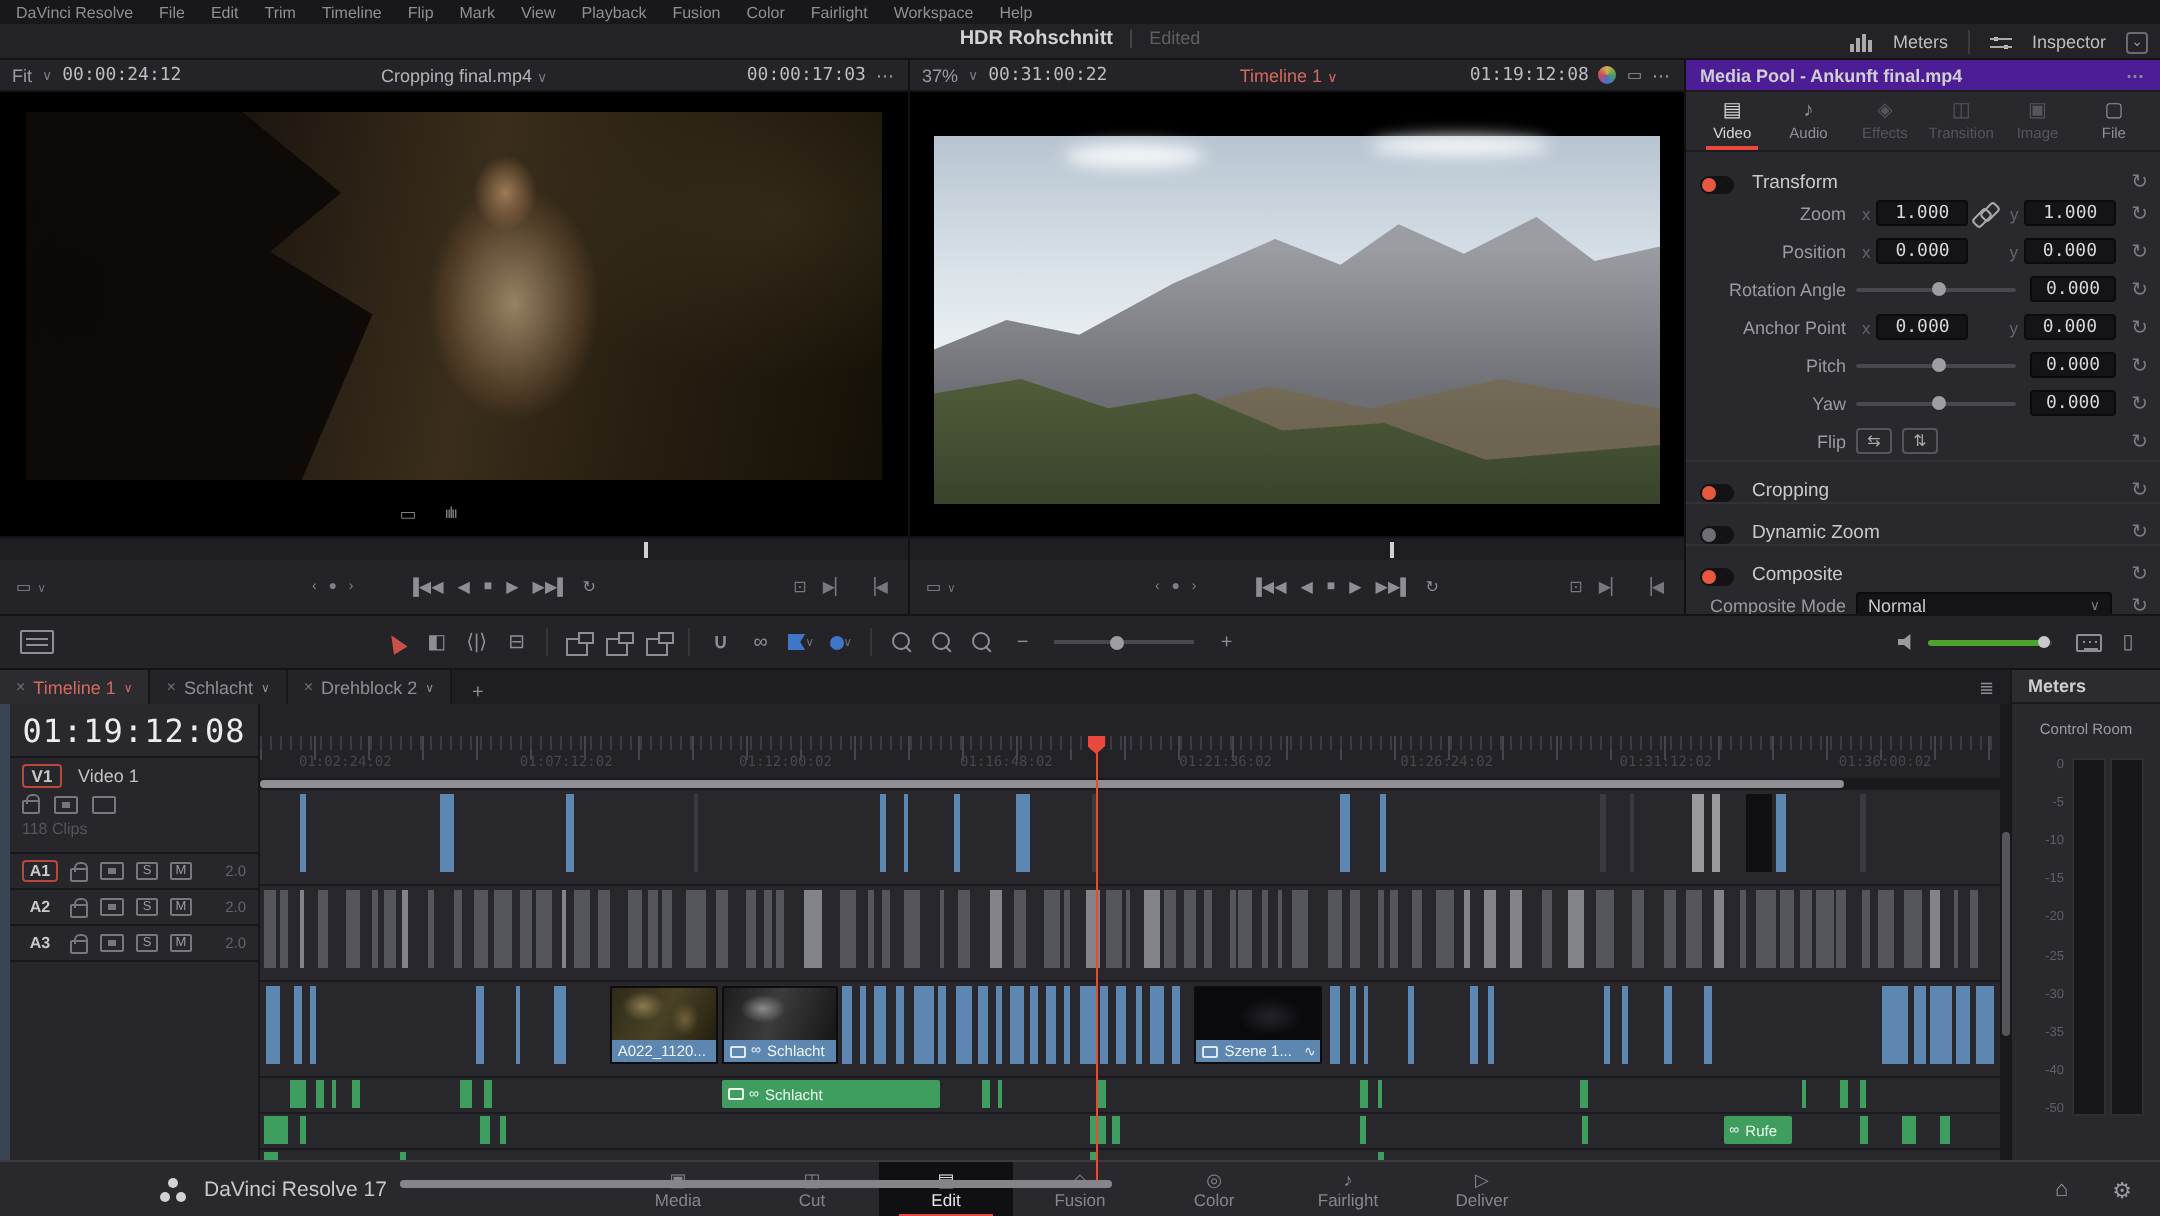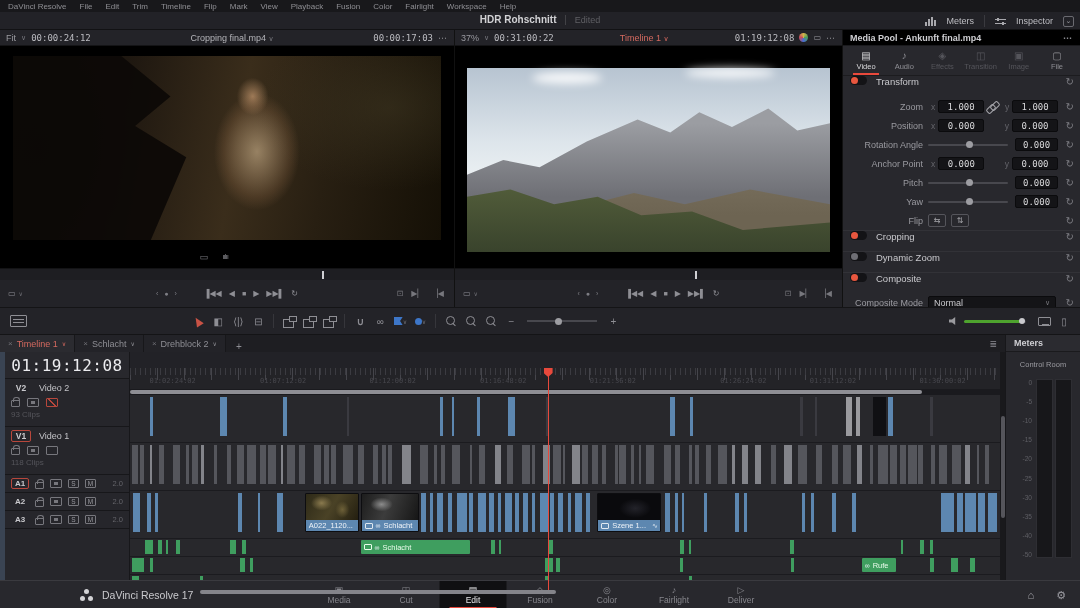--- a/index.html
+++ b/index.html
@@ -51,31 +51,31 @@
 .seek .tick{position:absolute;top:2px;width:2px;height:8px;background:#cfcfd3}
 .transport{position:absolute;left:0;right:0;bottom:0;height:27px;background:#232328;display:flex;align-items:center;padding:0 8px;font-size:9px;color:#8e8e94}
 .tr-c{position:absolute;left:0;right:0;display:flex;justify-content:center;align-items:center;gap:7px}
 .tr-c .b{font-size:8px;cursor:default}
 .tr-c .stop{font-size:7px}
 .jog{letter-spacing:2px;font-size:7px;margin-right:18px;color:#7e7e84}
 .tr-r{position:absolute;right:10px;display:flex;gap:8px;font-size:8px;color:#77777d}
 .vmode{display:flex;align-items:center;gap:3px;font-size:8px;z-index:2}
 
 .inspector{width:237px;background:#28282d;display:flex;flex-direction:column;font-size:9px}
-.ins-head{height:16px;background:#000000;border-bottom:1px solid #1a1a1d;display:flex;align-items:center;padding:0 7px;color:#cfcfd3;font-weight:bold;font-size:9px}
+.ins-head{height:16px;background:#4c1d95;border-bottom:1px solid #1a1a1d;display:flex;align-items:center;padding:0 7px;color:#cfcfd3;font-weight:bold;font-size:9px}
 .ins-head .dots{margin-left:auto;color:#8a8a90}
 .ins-tabs{display:flex;height:30px;border-bottom:1px solid #1c1c1f;padding:0 4px}
 .ins-tab{flex:1;display:flex;flex-direction:column;align-items:center;justify-content:center;gap:1px;color:#8f8f95;position:relative}
 .ins-tab .ti{font-size:10px;line-height:10px}
 .ins-tab .tl{font-size:7.5px}
 .ins-tab.active{color:#d8d8db}
 .ins-tab.active::after{content:"";position:absolute;bottom:0;left:6px;right:6px;height:2px;background:#e8493c}
 .ins-tab.dim{color:#55555b}
 .ins-body{flex:1;overflow:hidden}
-.sec{display:flex;align-items:flex-start;height:21px;padding:0 7px;position:relative;border-top:1px solid #323237}
+.sec{display:flex;align-items:flex-end;height:21px;padding:0 7px;position:relative;border-top:1px solid #323237}
 .sec.first{border-top:none}
 .sec-title{font-size:9.5px;color:#cascade}
 .sec-title{color:#c9c9cd}
 .toggle{width:17px;height:9px;background:#131316;border-radius:5px;position:relative;margin-right:9px;flex:none}
 .toggle::after{content:"";position:absolute;width:7px;height:7px;border-radius:50%;top:1px;left:1px;background:#e8573f}
 .toggle.off::after{background:#6e6e74}
 .reset{position:absolute;right:6px;color:#7c7c82;font-size:10px}
 .ins-row{display:flex;align-items:center;height:19px;padding-right:22px;position:relative}
 .ins-label{width:80px;text-align:right;font-size:9px;color:#9a9aa0;margin-right:5px;flex:none}
 .xy{color:#64646a;font-size:8.5px;margin:0 3px}
@@ -503,32 +503,20 @@
       <span class="tab-add">+</span>
       <span class="opts">≣</span>
     </div>
 
   <div class="timeline">
     <div class="tl-left">
       <div class="tcbig mono">01:19:12:08</div>
 
       <div class="vhdr">
         <div class="r1">
-            <span class="tnum">V2</span>
-            <span class="tname">Video 2</span>
-          </div>
-        <div class="r2">
-            <span class="lockico"></span>
-            <span class="selico"></span>
-            <span class="visico off"></span>
-          </div>
-        <div class="r3">93 Clips</div>
-      </div>
-      <div class="vhdr">
-        <div class="r1">
             <span class="tnum tgt">V1</span>
             <span class="tname">Video 1</span>
           </div>
         <div class="r2">
             <span class="lockico"></span>
             <span class="selico"></span>
             <span class="visico"></span>
           </div>
         <div class="r3">118 Clips</div>
       </div>
@@ -559,21 +547,21 @@
       </div>
     </div>
 
     <div class="tl-body">
       <div class="ruler" id="ruler">
           <span class="rlab" style="left: 4.9%;">01:02:24:02</span>
           <span class="rlab" style="left: 17.6%;">01:07:12:02</span>
           <span class="rlab" style="left: 30.2%;">01:12:00:02</span>
           <span class="rlab" style="left: 42.9%;">01:16:48:02</span>
           <span class="rlab" style="left: 55.5%;">01:21:36:02</span>
-          <span class="rlab" style="left: 68.2%; margin-left: 20px;">01:26:24:02</span>
+          <span class="rlab" style="left: 68.2%;">01:26:24:02</span>
           <span class="rlab" style="left: 80.8%;">01:31:12:02</span>
           <span class="rlab" style="left: 93.4%;">01:36:00:02</span>
         </div>
       <div class="hscroll">
           <i></i>
         </div>
 
       <div class="lane v" id="lane-v3" style="top:27px">
           <div class="clip b" style="left: 2.3%; width: 0.35%;"></div>
           <div class="clip " style="left: 10.3%; width: 0.9%;"></div>

